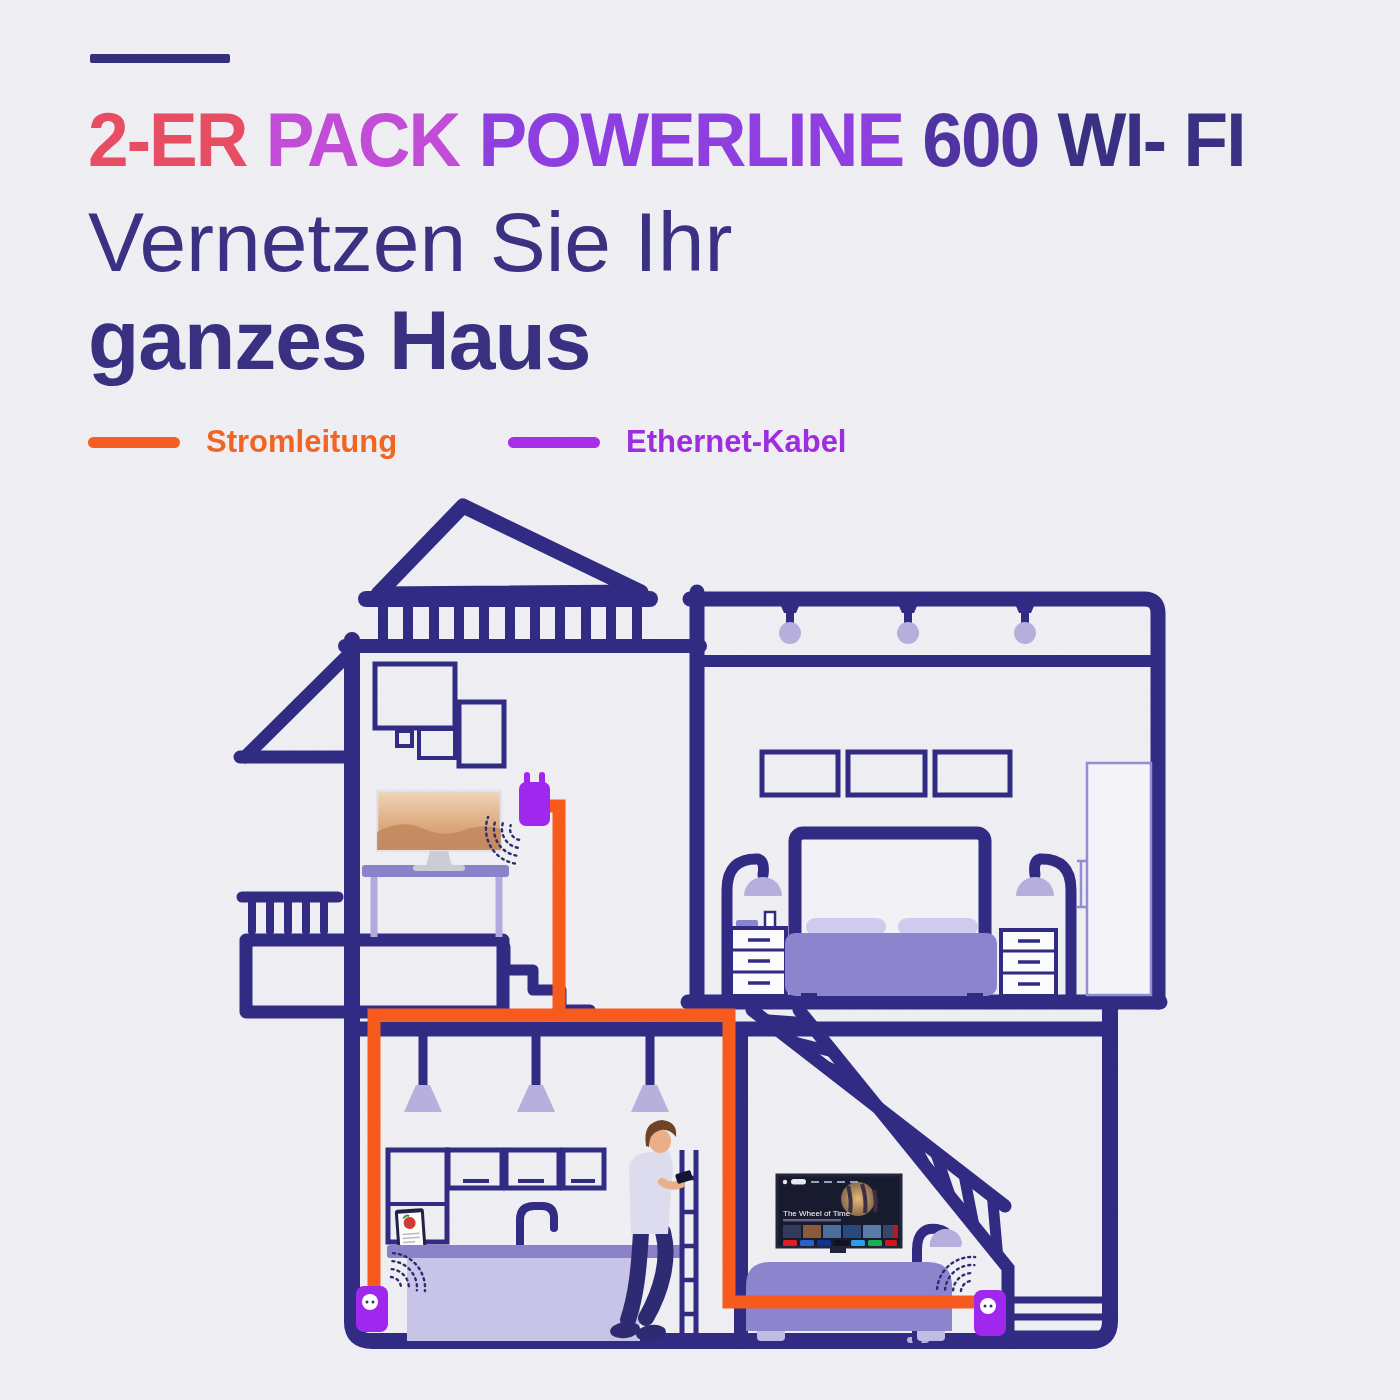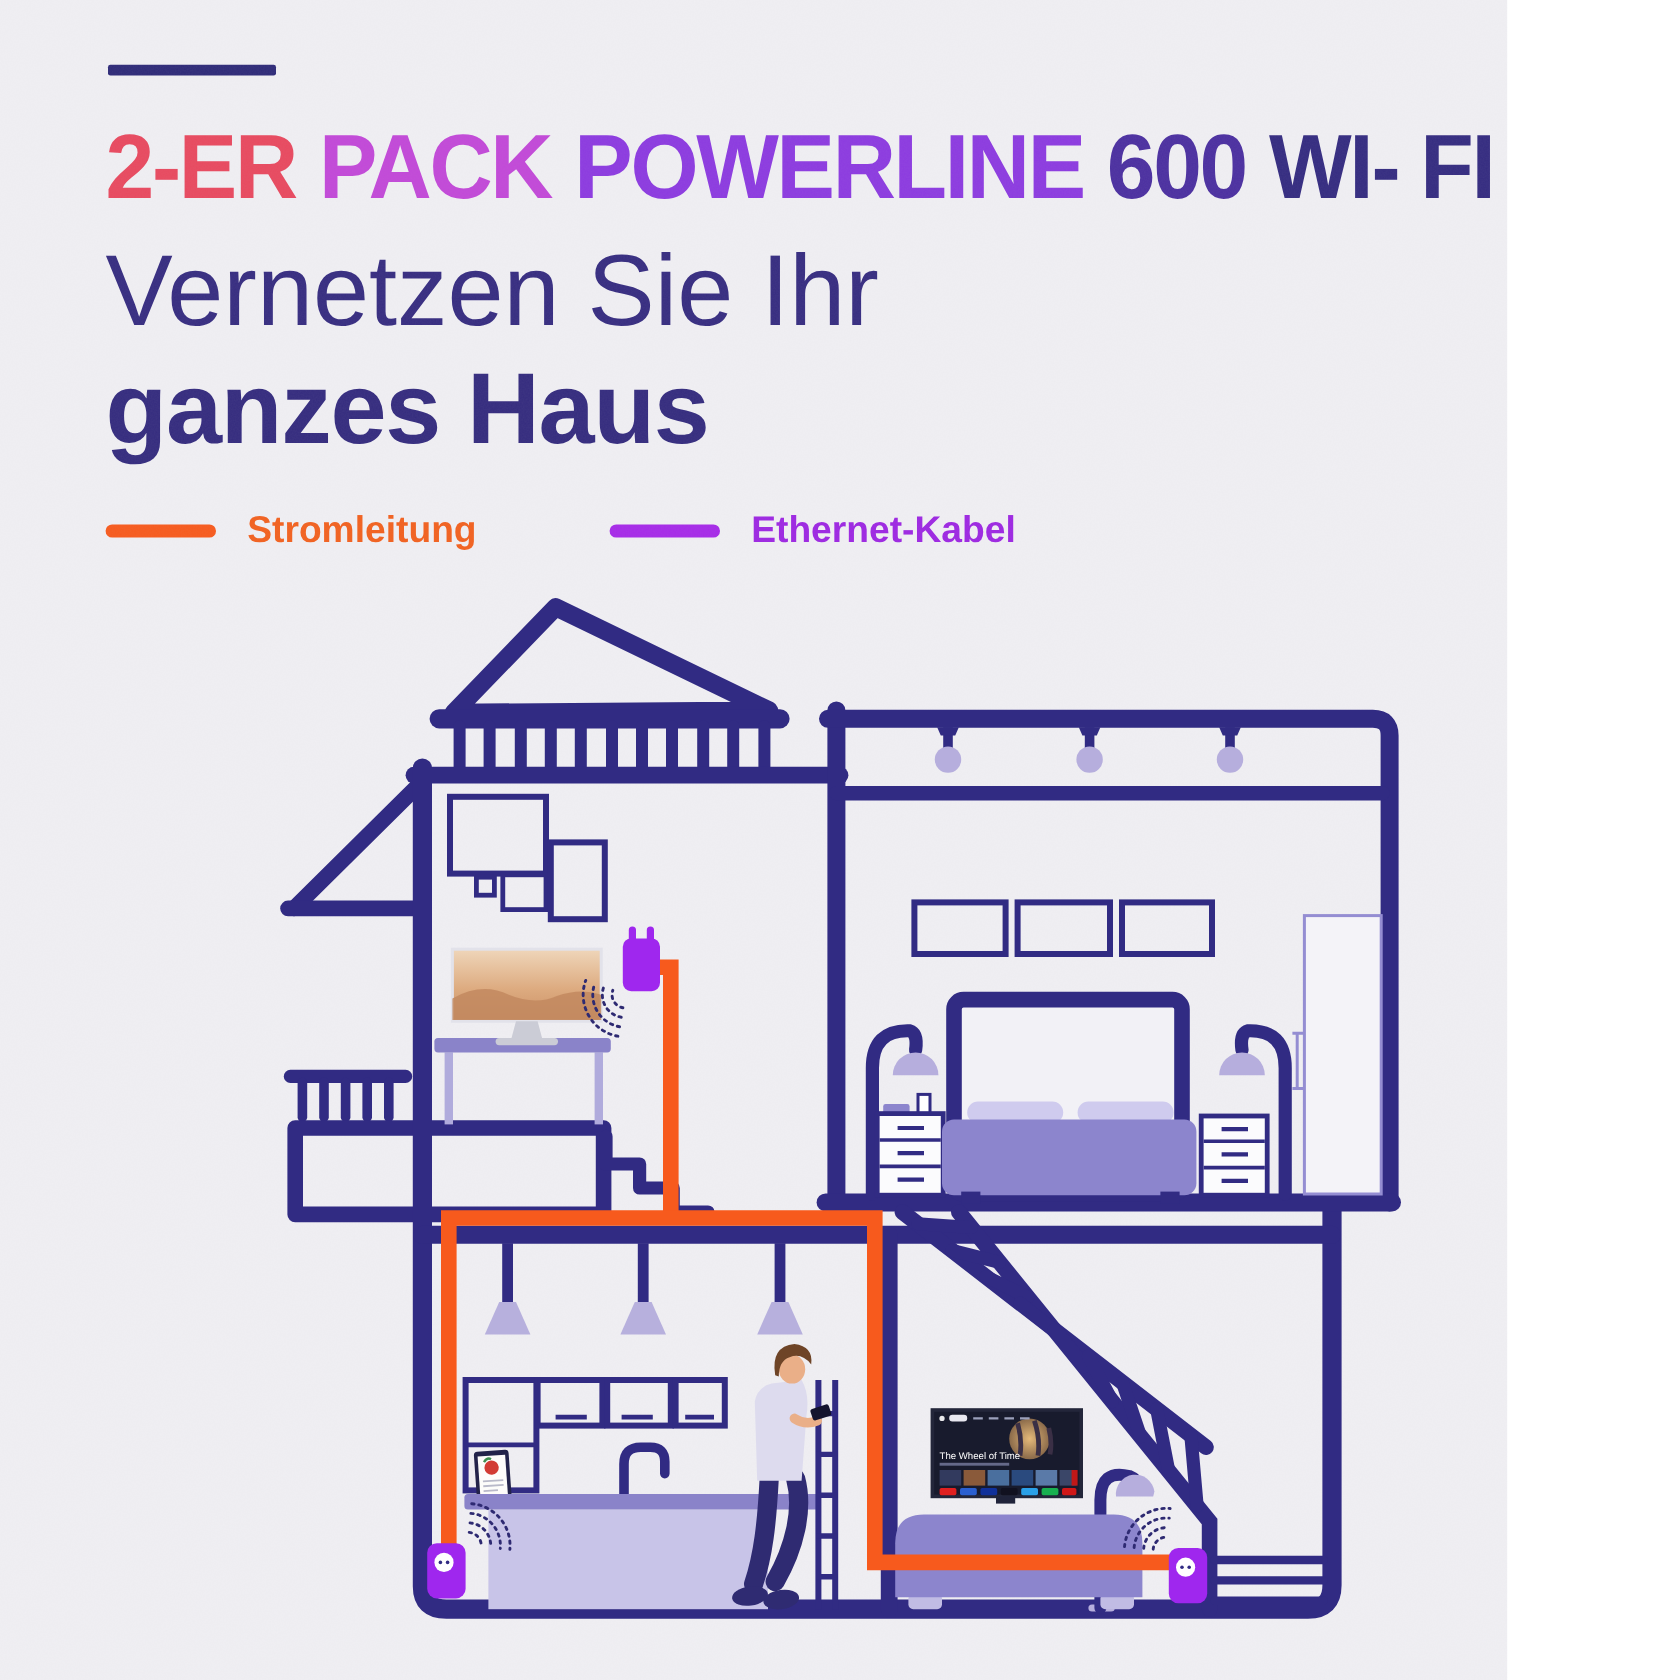--- a/index.html
+++ b/index.html
@@ -1,17 +1,17 @@
 <!DOCTYPE html>
 <html><head>
 <meta charset="utf-8">
 <style>
   html,body{margin:0;padding:0;}
   .canvas{
-    position:relative;width:1256px;height:1400px;overflow:hidden;
+    position:relative;width:1400px;height:1400px;overflow:hidden;
     background:#f0eff3;
     font-family:"Liberation Sans",sans-serif;
   }
   .accent-dash{position:absolute;left:90px;top:54px;width:140px;height:9px;background:#2e2a78;border-radius:2px;}
   .title{
     position:absolute;left:88px;top:96px;display:flex;gap:20px;
     font-size:76px;font-weight:bold;letter-spacing:-2px;white-space:nowrap;
     transform:scaleX(.96);transform-origin:left;
   }
   .title .w0{color:#e8495f}

